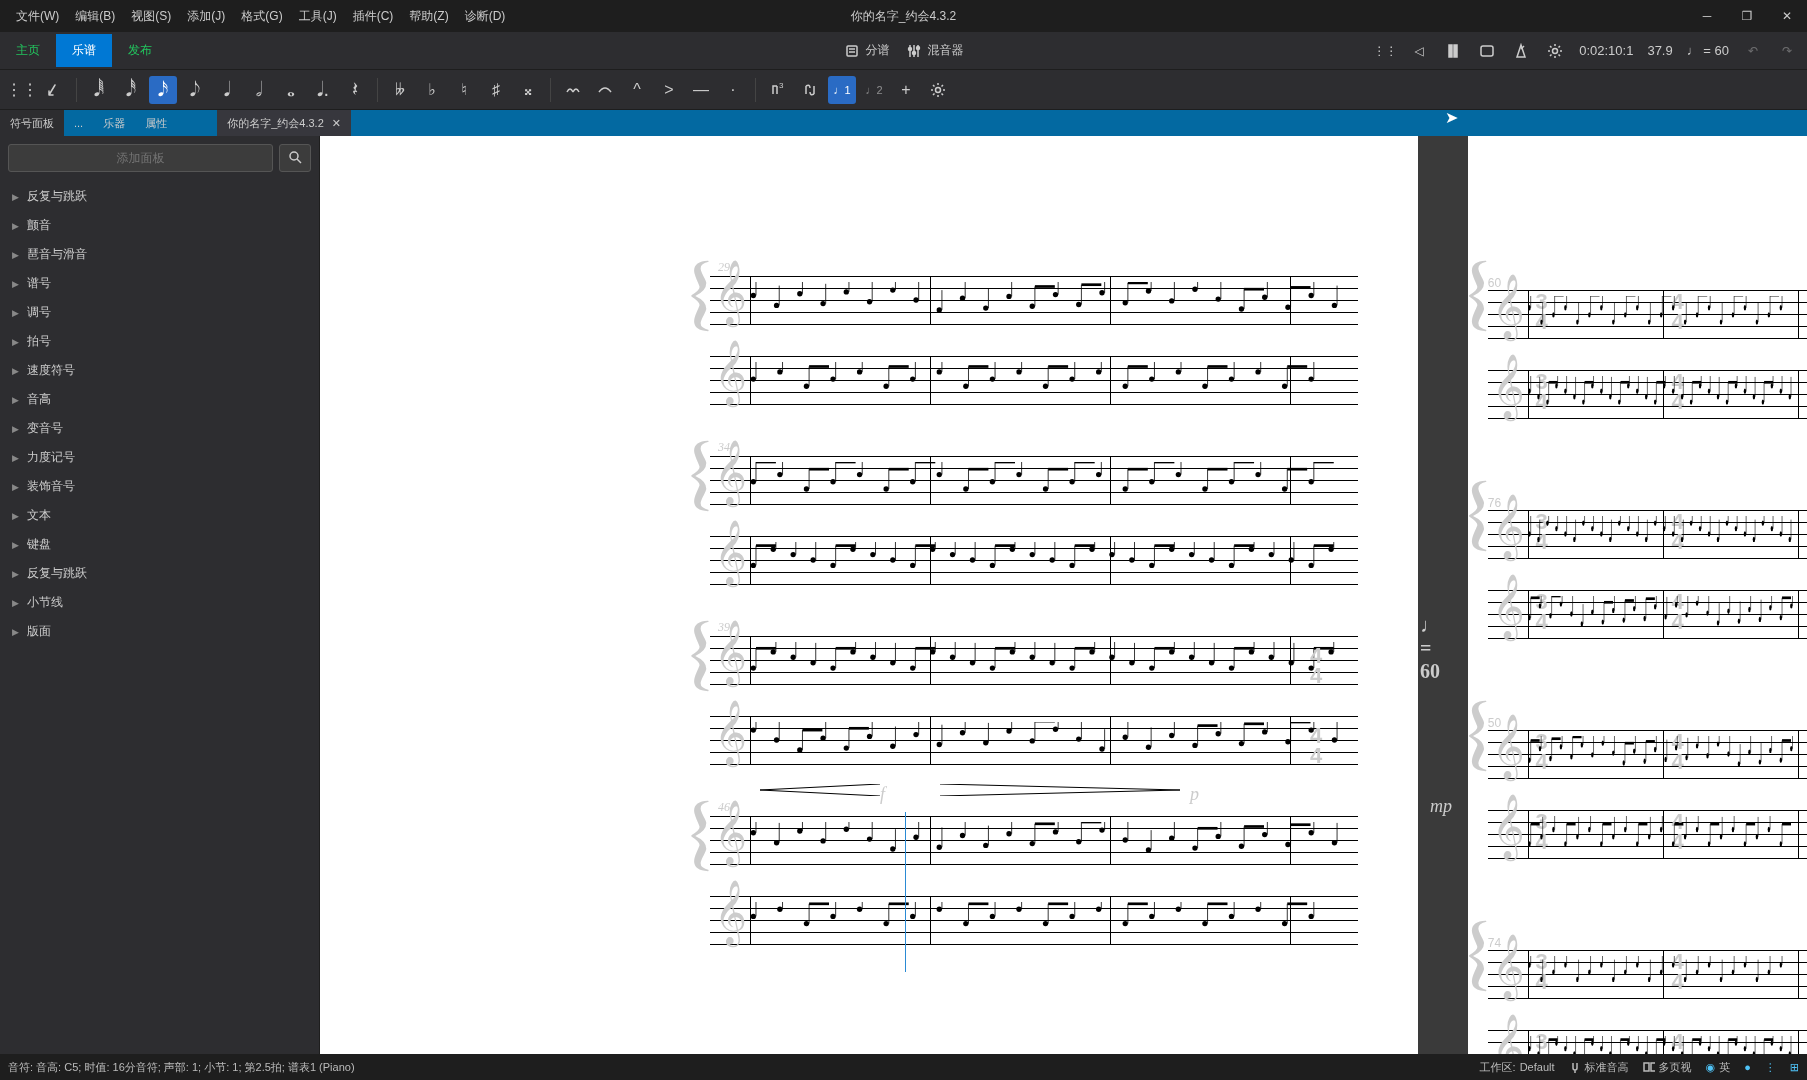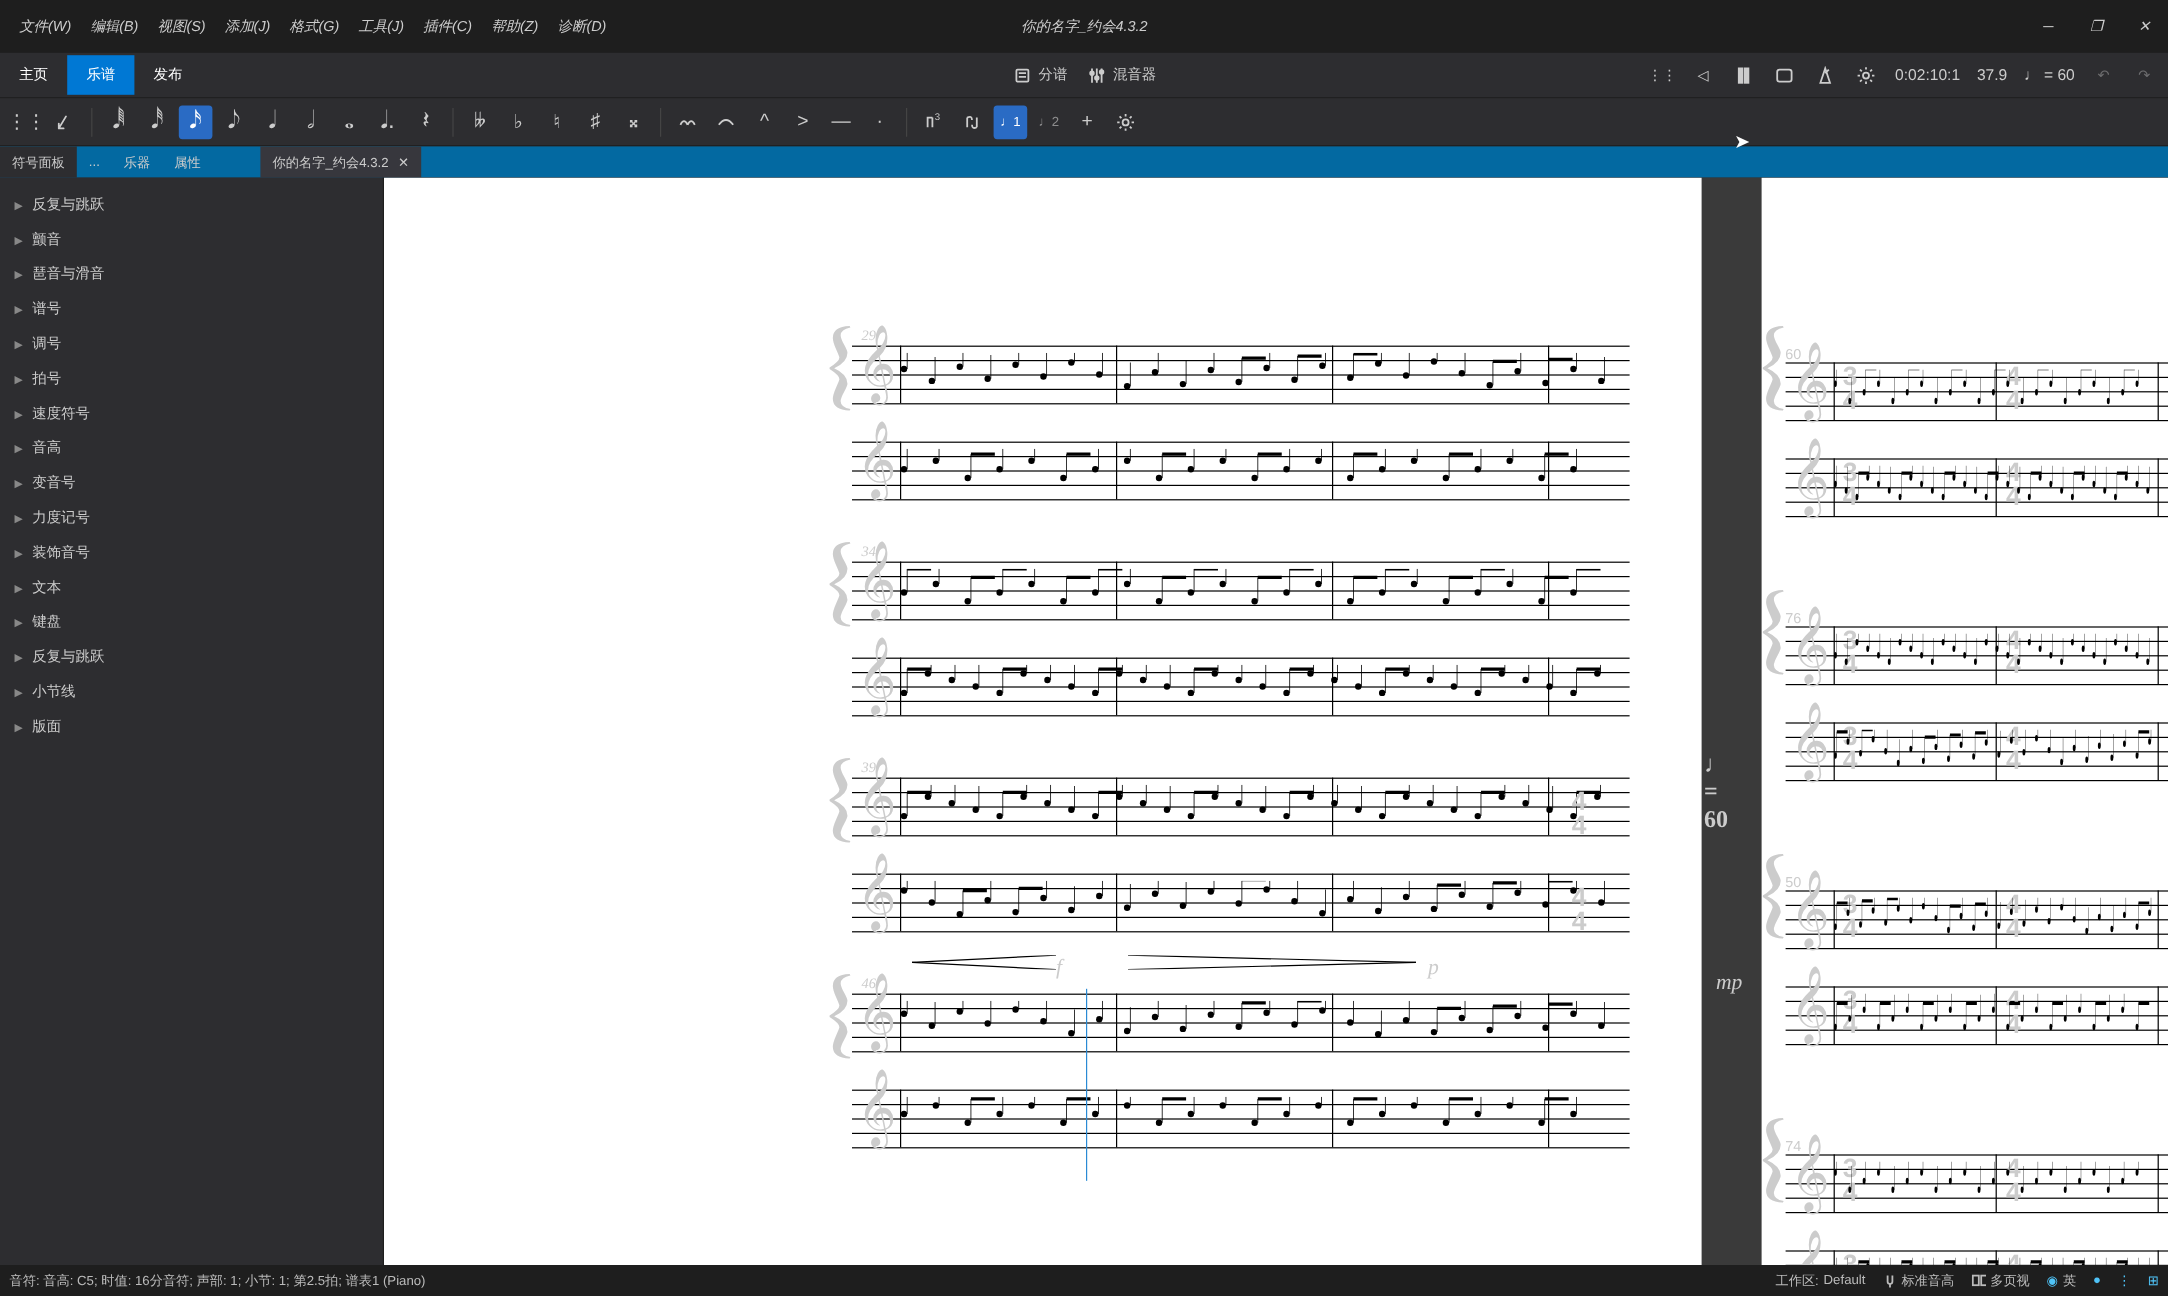--- a/index.html
+++ b/index.html
@@ -1,26 +1,26 @@
 <!DOCTYPE html>
 <html><head>
 <meta charset="utf-8">
 <style>
 * { margin: 0; padding: 0; box-sizing: border-box; font-family: "Microsoft YaHei", Arial, sans-serif; }
 body { background: #2d2d30; color: #ccc; font-size: 12px; overflow: hidden; width: 1807px; height: 1080px; }
 
-.menubar { height: 44px; background: #1e1e1e; display: flex; align-items: center; padding: 0 8px; position: relative; font-style: italic; }
+.menubar { height: 32px; background: #1e1e1e; display: flex; align-items: center; padding: 0 8px; position: relative; }
 .menubar .menu-item { padding: 4px 8px; color: #ccc; cursor: pointer; }
 .menubar .title { position: absolute; left: 50%; transform: translateX(-50%); color: #ccc; }
 .window-controls { position: absolute; right: 0; display: flex; }
 .window-controls div { width: 40px; height: 28px; display: flex; align-items: center; justify-content: center; cursor: pointer; color: #ccc; }
 
 .topbar { height: 38px; background: #2d2d30; display: flex; align-items: center; border-bottom: 1px solid #1e1e1e; }
 .topbar-left { display: flex; align-items: center; }
-.tab-btn { padding: 8px 16px; color: #ffffff; cursor: pointer; }
+.tab-btn { padding: 8px 16px; color: #22c55e; cursor: pointer; }
 .tab-btn.active { background: #0078d4; color: #fff; }
 .topbar-center { position: absolute; left: 50%; transform: translateX(-50%); display: flex; gap: 16px; align-items: center; }
 .topbar-center .group { display: flex; align-items: center; gap: 6px; cursor: pointer; color: #ccc; }
 .topbar-right { position: absolute; right: 10px; display: flex; align-items: center; gap: 14px; }
 .topbar-right .ico { width: 20px; height: 20px; display: flex; align-items: center; justify-content: center; cursor: pointer; color: #ccc; }
 .time-readout { color: #ccc; font-size: 13px; }
 .tempo-readout { color: #ccc; font-size: 13px; display: flex; align-items: center; gap: 4px; }
 
 .toolbar { height: 40px; background: #2d2d30; display: flex; align-items: center; padding: 0 8px; gap: 4px; border-bottom: 1px solid #1e1e1e; }
 .tool { width: 28px; height: 28px; display: flex; align-items: center; justify-content: center; cursor: pointer; color: #ccc; border-radius: 3px; font-size: 16px; }
@@ -225,20 +225,27 @@
   <div class="doc-tabs">
     <div class="doc-tab">
       <span>你的名字_约会4.3.2</span>
       <span class="doc-tab-close">✕</span>
     </div>
   </div>
 </div>
 
 <div class="main">
   <div class="sidebar">
+    <div class="sidebar-search">
+      <input placeholder="添加面板" style="">
+      <button><svg class="icon">
+            <circle cx="7" cy="7" r="4"></circle>
+            <line x1="10" y1="10" x2="14" y2="14"></line>
+          </svg></button>
+    </div>
     <div id="palette-list">
         <div class="palette-item">
           <span class="arrow">▶</span>
           <span>反复与跳跃</span>
         </div>
         <div class="palette-item">
           <span class="arrow">▶</span>
           <span>颤音</span>
         </div>
         <div class="palette-item">

